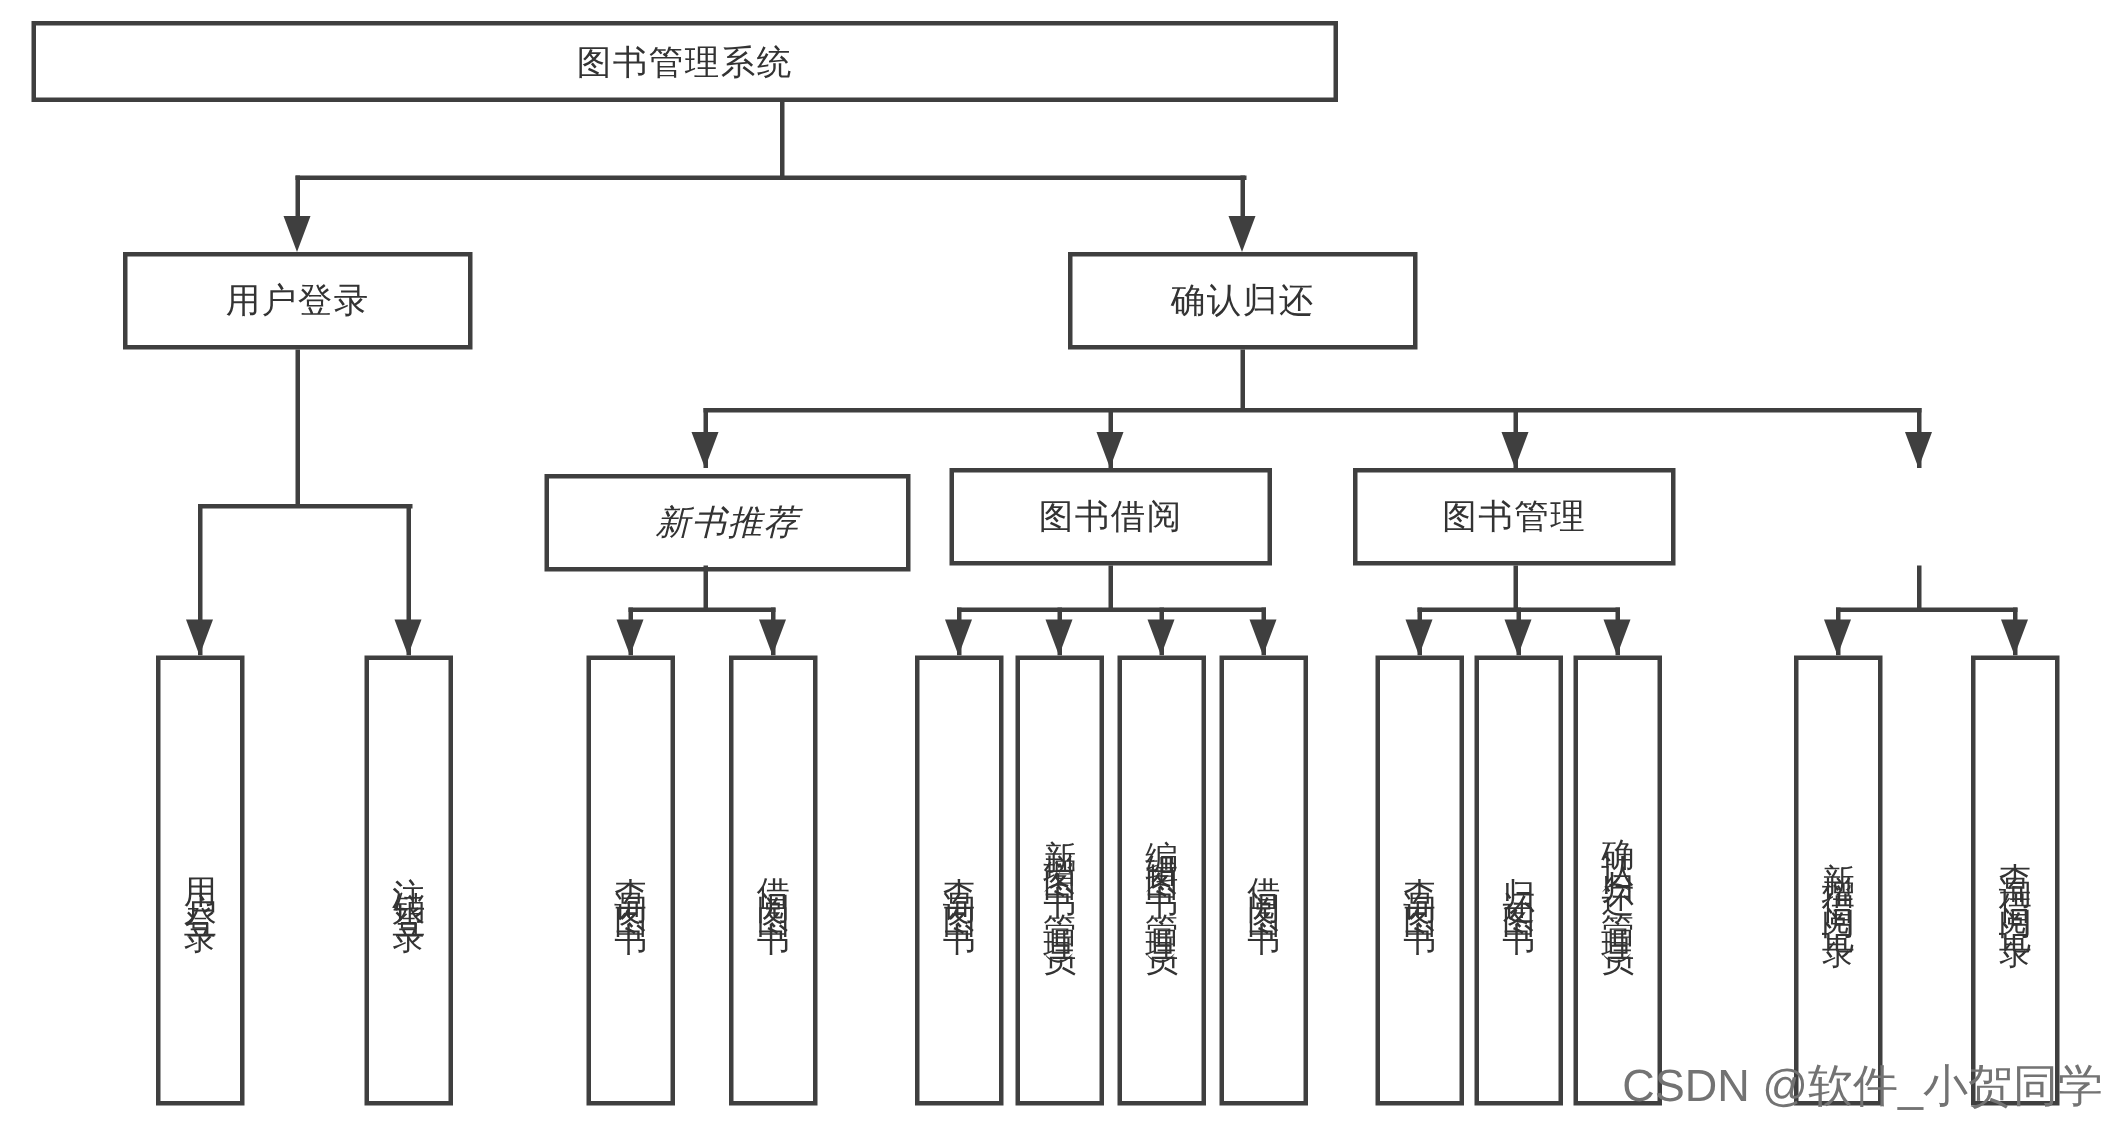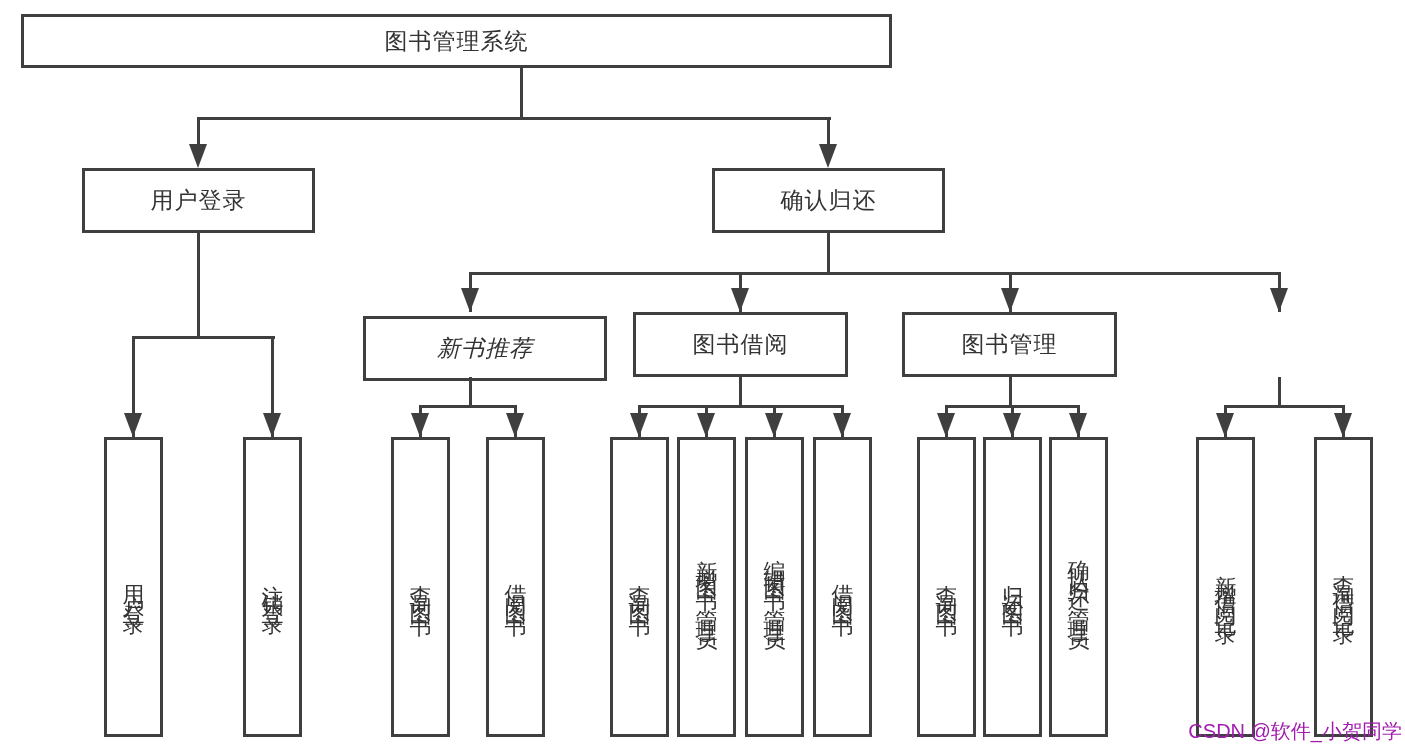--- a/index.html
+++ b/index.html
@@ -60,22 +60,22 @@
     width: 0;
     height: 0;
     border-left: 9px solid transparent;
     border-right: 9px solid transparent;
     border-top: 24px solid #3f3f3f;
   }
   .watermark {
     position: absolute;
     right: 3px;
     bottom: 2px;
-    font-size: 20px;
-    color: #a21caf;
+    font-size: 30px;
+    color: #737373;
     white-space: nowrap;
   }
 </style>
 </head>
 <body>
 
 <div id="canvas">
 
   <div class="node" style="left:21px; top:14px; width:871px; height:54px;">
     <span class="hlabel">图书管理系统</span>

